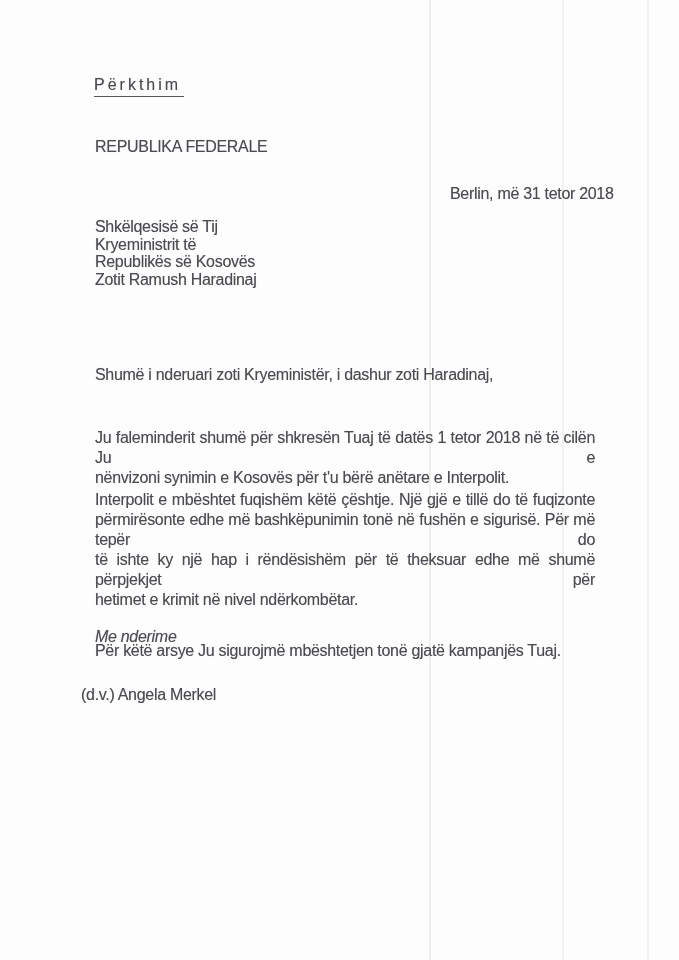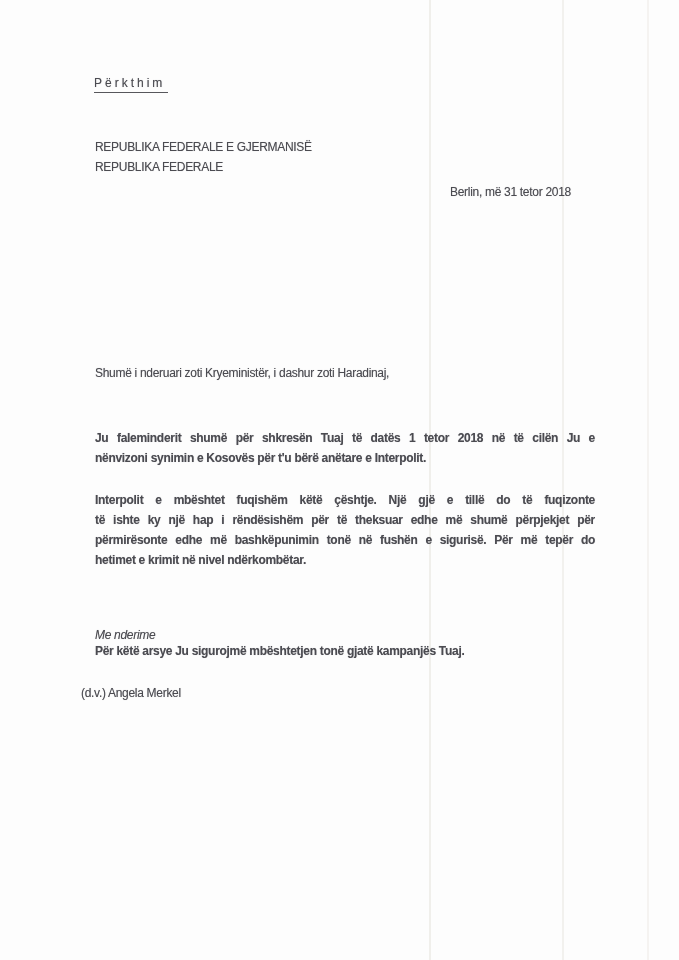--- a/index.html
+++ b/index.html
@@ -3,21 +3,21 @@
 <meta charset="utf-8">
 <style>
   html, body { margin: 0; padding: 0; background: #ffffff; }
   .page {
     position: relative;
     width: 679px;
     height: 960px;
     background: var(--page-bg, #fdfdfd);
     overflow: hidden;
     font-family: "Liberation Sans", sans-serif;
-    font-size: 12px;
+    font-size: 16px;
     letter-spacing: -0.3px;
     color: var(--ink, #4b4b51);
   }
   .page .txt { text-shadow: 0 0 0.7px rgba(77,77,83,0.45); }
 
   
   .artifact { position: absolute; top: 0; height: 960px; width: 2px; }
   .a1 { left: 429px; background: rgba(213,207,196,0.30); }
   .a2 { left: 562px; background: rgba(213,207,196,0.26); }
   .a3 { left: 647px; background: rgba(213,207,196,0.20); }
@@ -26,21 +26,21 @@
     position: absolute; left: 94px; top: 76px;
     letter-spacing: 3px;
     padding: 0 3px 2px 0;
     border-bottom: 1.5px solid var(--underline, #57575c);
   }
   .sender   { position: absolute; left: 95px; top: 137px; line-height: 20px; }
   .dateline { position: absolute; left: 450px; top: 185px; }
   .recipient{ position: absolute; left: 95px; top: 218px; line-height: 17.5px; }
   .salutation { position: absolute; left: 95px; top: 366px; }
 
-  .para { position: absolute; left: 95px; width: 500px; line-height: 20px; font-weight: bold; }
+  .para { position: absolute; left: 95px; width: 500px; line-height: 20px; }
   .p1 { top: 428px; }
   .p2 { top: 490px; }
   .p3 { top: 610px; width: 510px; margin-top: 31px; }
   .jline { text-align: justify; text-align-last: justify; }
   .jlast { text-align: left; }
 
   .closing   { position: absolute; left: 95px; top: 628px; font-style: italic; }
   .signature { position: absolute; left: 81px; top: 686px; }
 </style>
 </head>
@@ -48,38 +48,43 @@
 
 <div class="page">
 
   <div class="artifact a1"></div>
   <div class="artifact a2"></div>
   <div class="artifact a3"></div>
 
   <div class="title txt">Përkthim</div>
 
   <div class="sender">
-    <div class="txt">REPUBLIKA FEDERALE E GJERMANISË</div>
     <div class="txt">REPUBLIKA FEDERALE</div>
   </div>
 
   <div class="dateline txt">Berlin, më 31 tetor 2018</div>
 
+  <div class="recipient">
+    <div class="txt">Shkëlqesisë së Tij</div>
+    <div class="txt">Kryeministrit të</div>
+    <div class="txt">Republikës së Kosovës</div>
+    <div class="txt">Zotit Ramush Haradinaj</div>
+  </div>
 
   <div class="salutation txt">Shumë i nderuari zoti Kryeministër, i dashur zoti Haradinaj,</div>
 
   <div class="para p1">
     <div class="jline txt">Ju faleminderit shumë për shkresën Tuaj të datës 1 tetor 2018 në të cilën Ju e</div>
     <div class="jlast txt">nënvizoni synimin e Kosovës për t'u bërë anëtare e Interpolit.</div>
   </div>
 
   <div class="para p2">
     <div class="jline txt">Interpolit e mbështet fuqishëm këtë çështje. Një gjë e tillë do të fuqizonte</div>
+    <div class="jline txt">përmirësonte edhe më bashkëpunimin tonë në fushën e sigurisë. Për më tepër do</div>
     <div class="jline txt">të ishte ky një hap i rëndësishëm për të theksuar edhe më shumë përpjekjet për</div>
-    <div class="jline txt">përmirësonte edhe më bashkëpunimin tonë në fushën e sigurisë. Për më tepër do</div>
     <div class="jlast txt">hetimet e krimit në nivel ndërkombëtar.</div>
   </div>
 
   <div class="para p3 jlast txt">Për këtë arsye Ju sigurojmë mbështetjen tonë gjatë kampanjës Tuaj.</div>
 
   <div class="closing txt">Me nderime</div>
 
   <div class="signature txt">(d.v.) Angela Merkel</div>
 
 </div>

